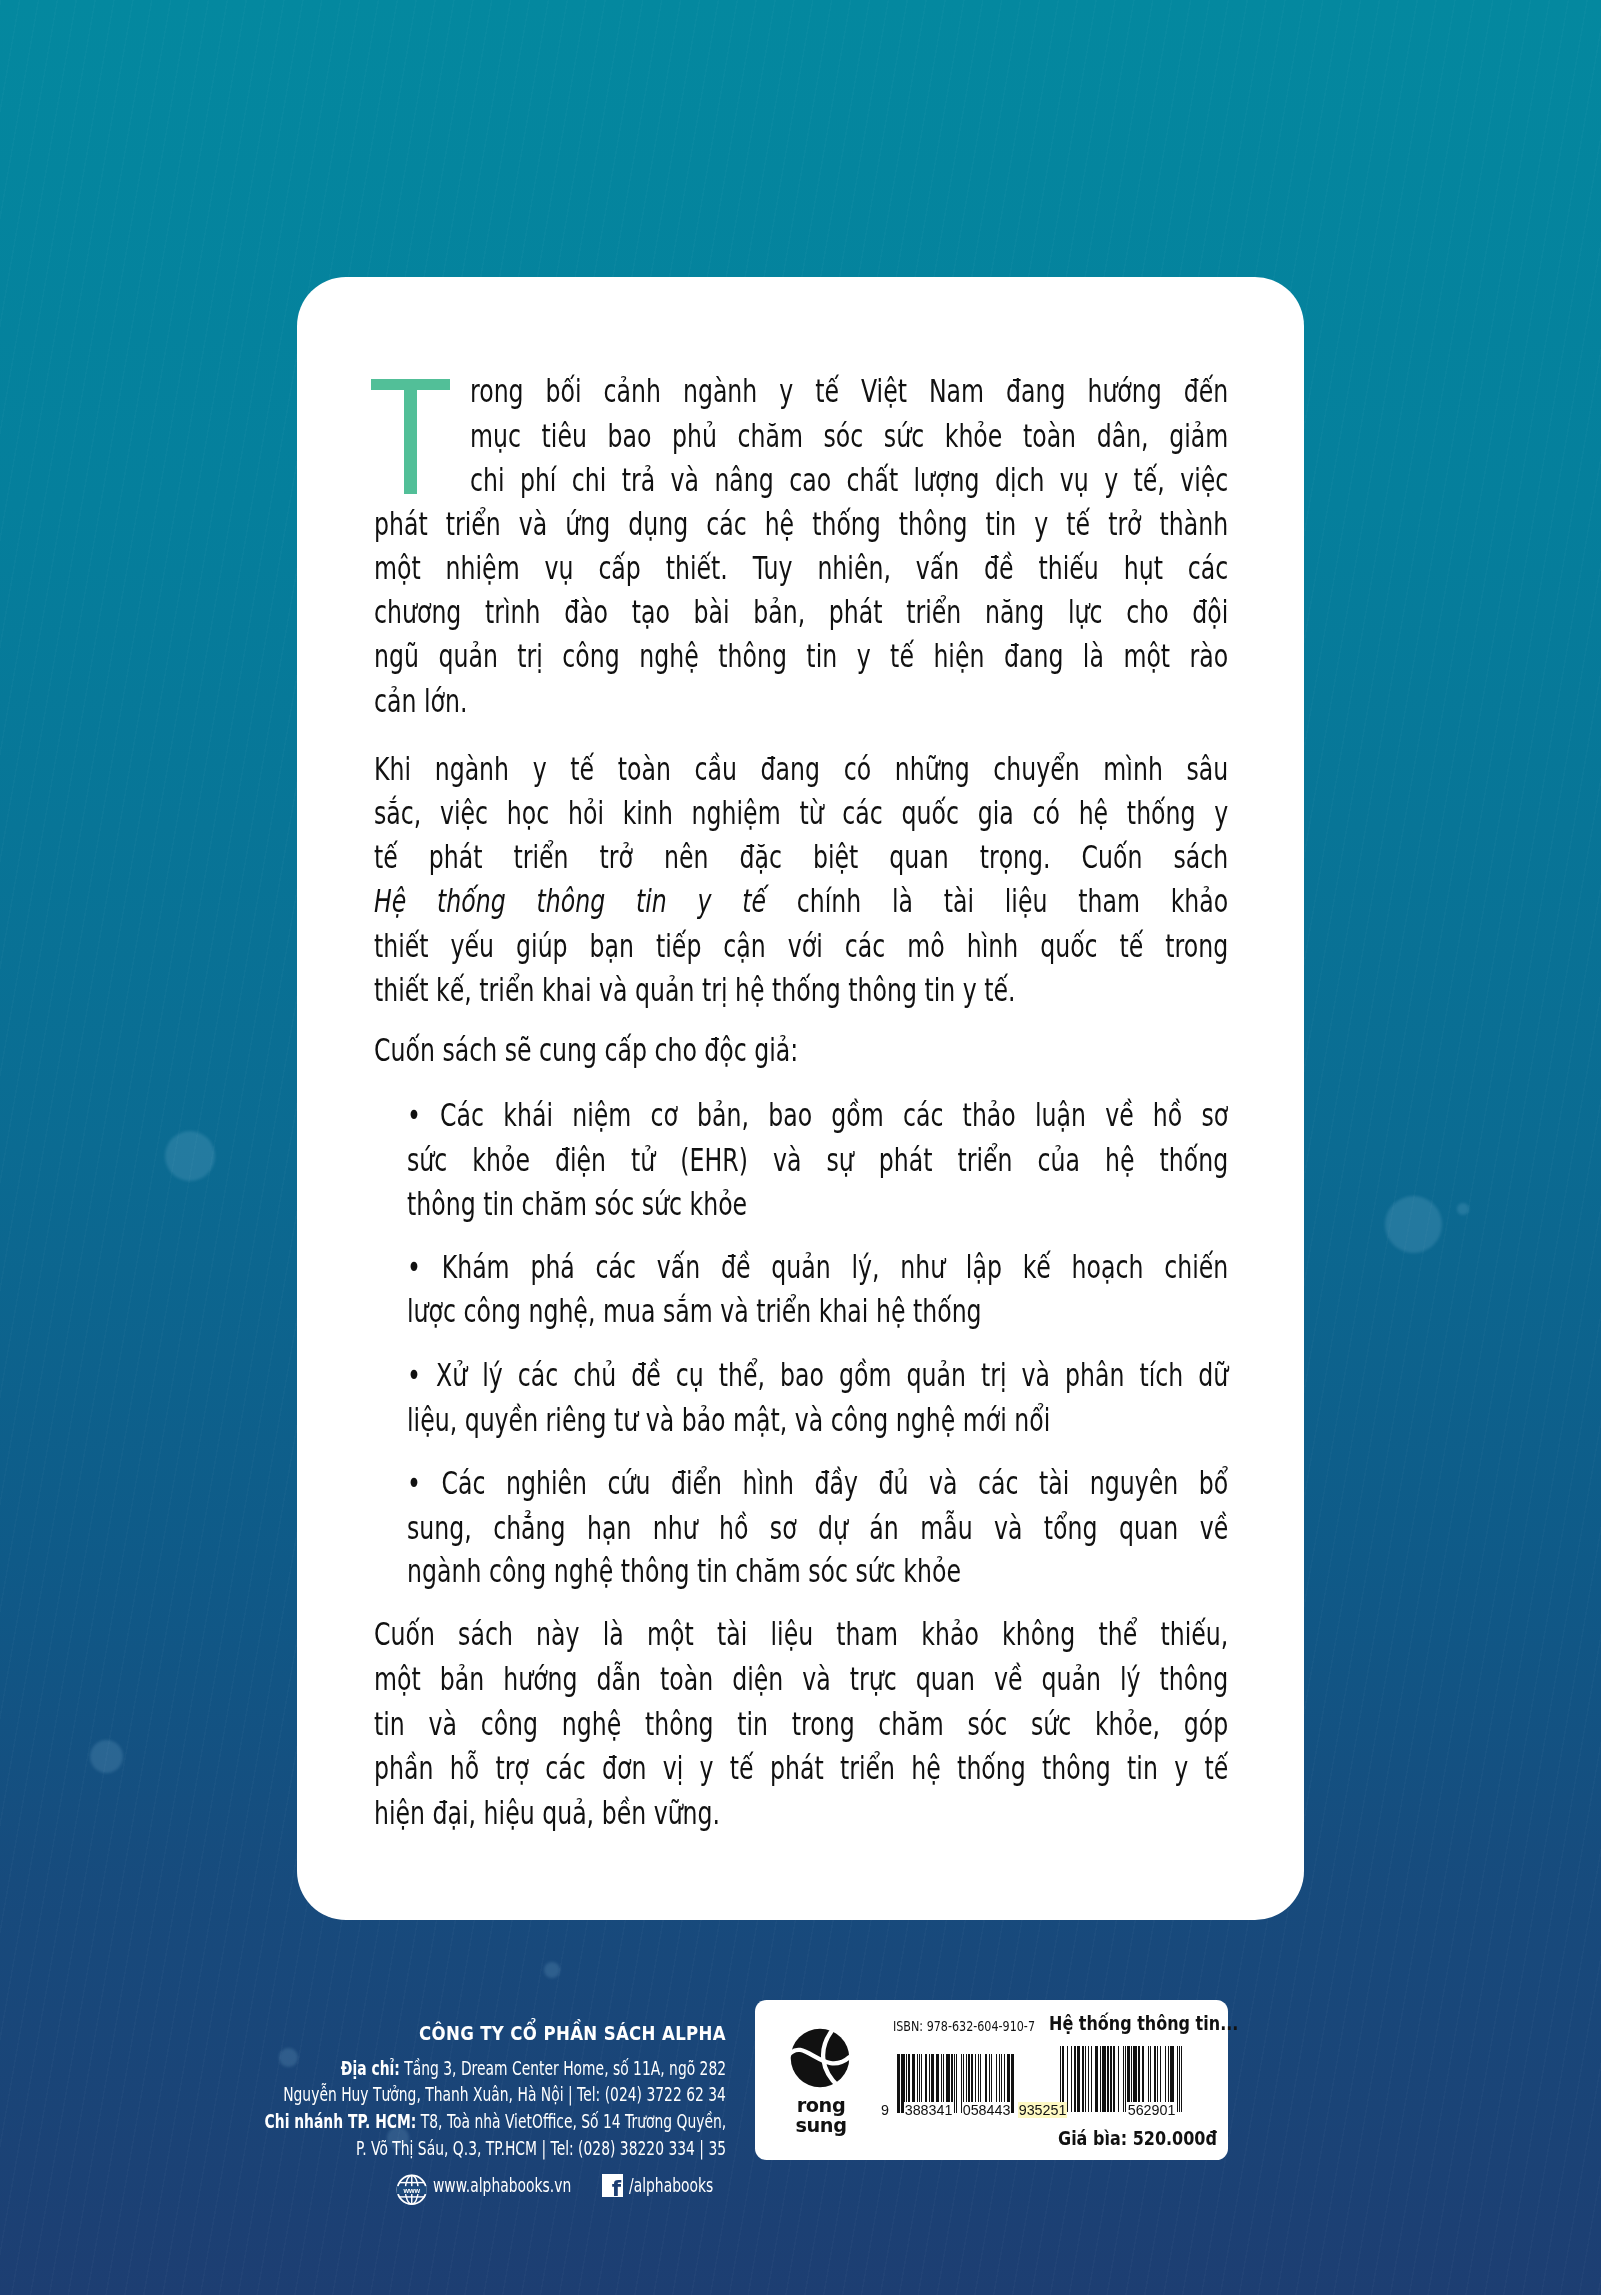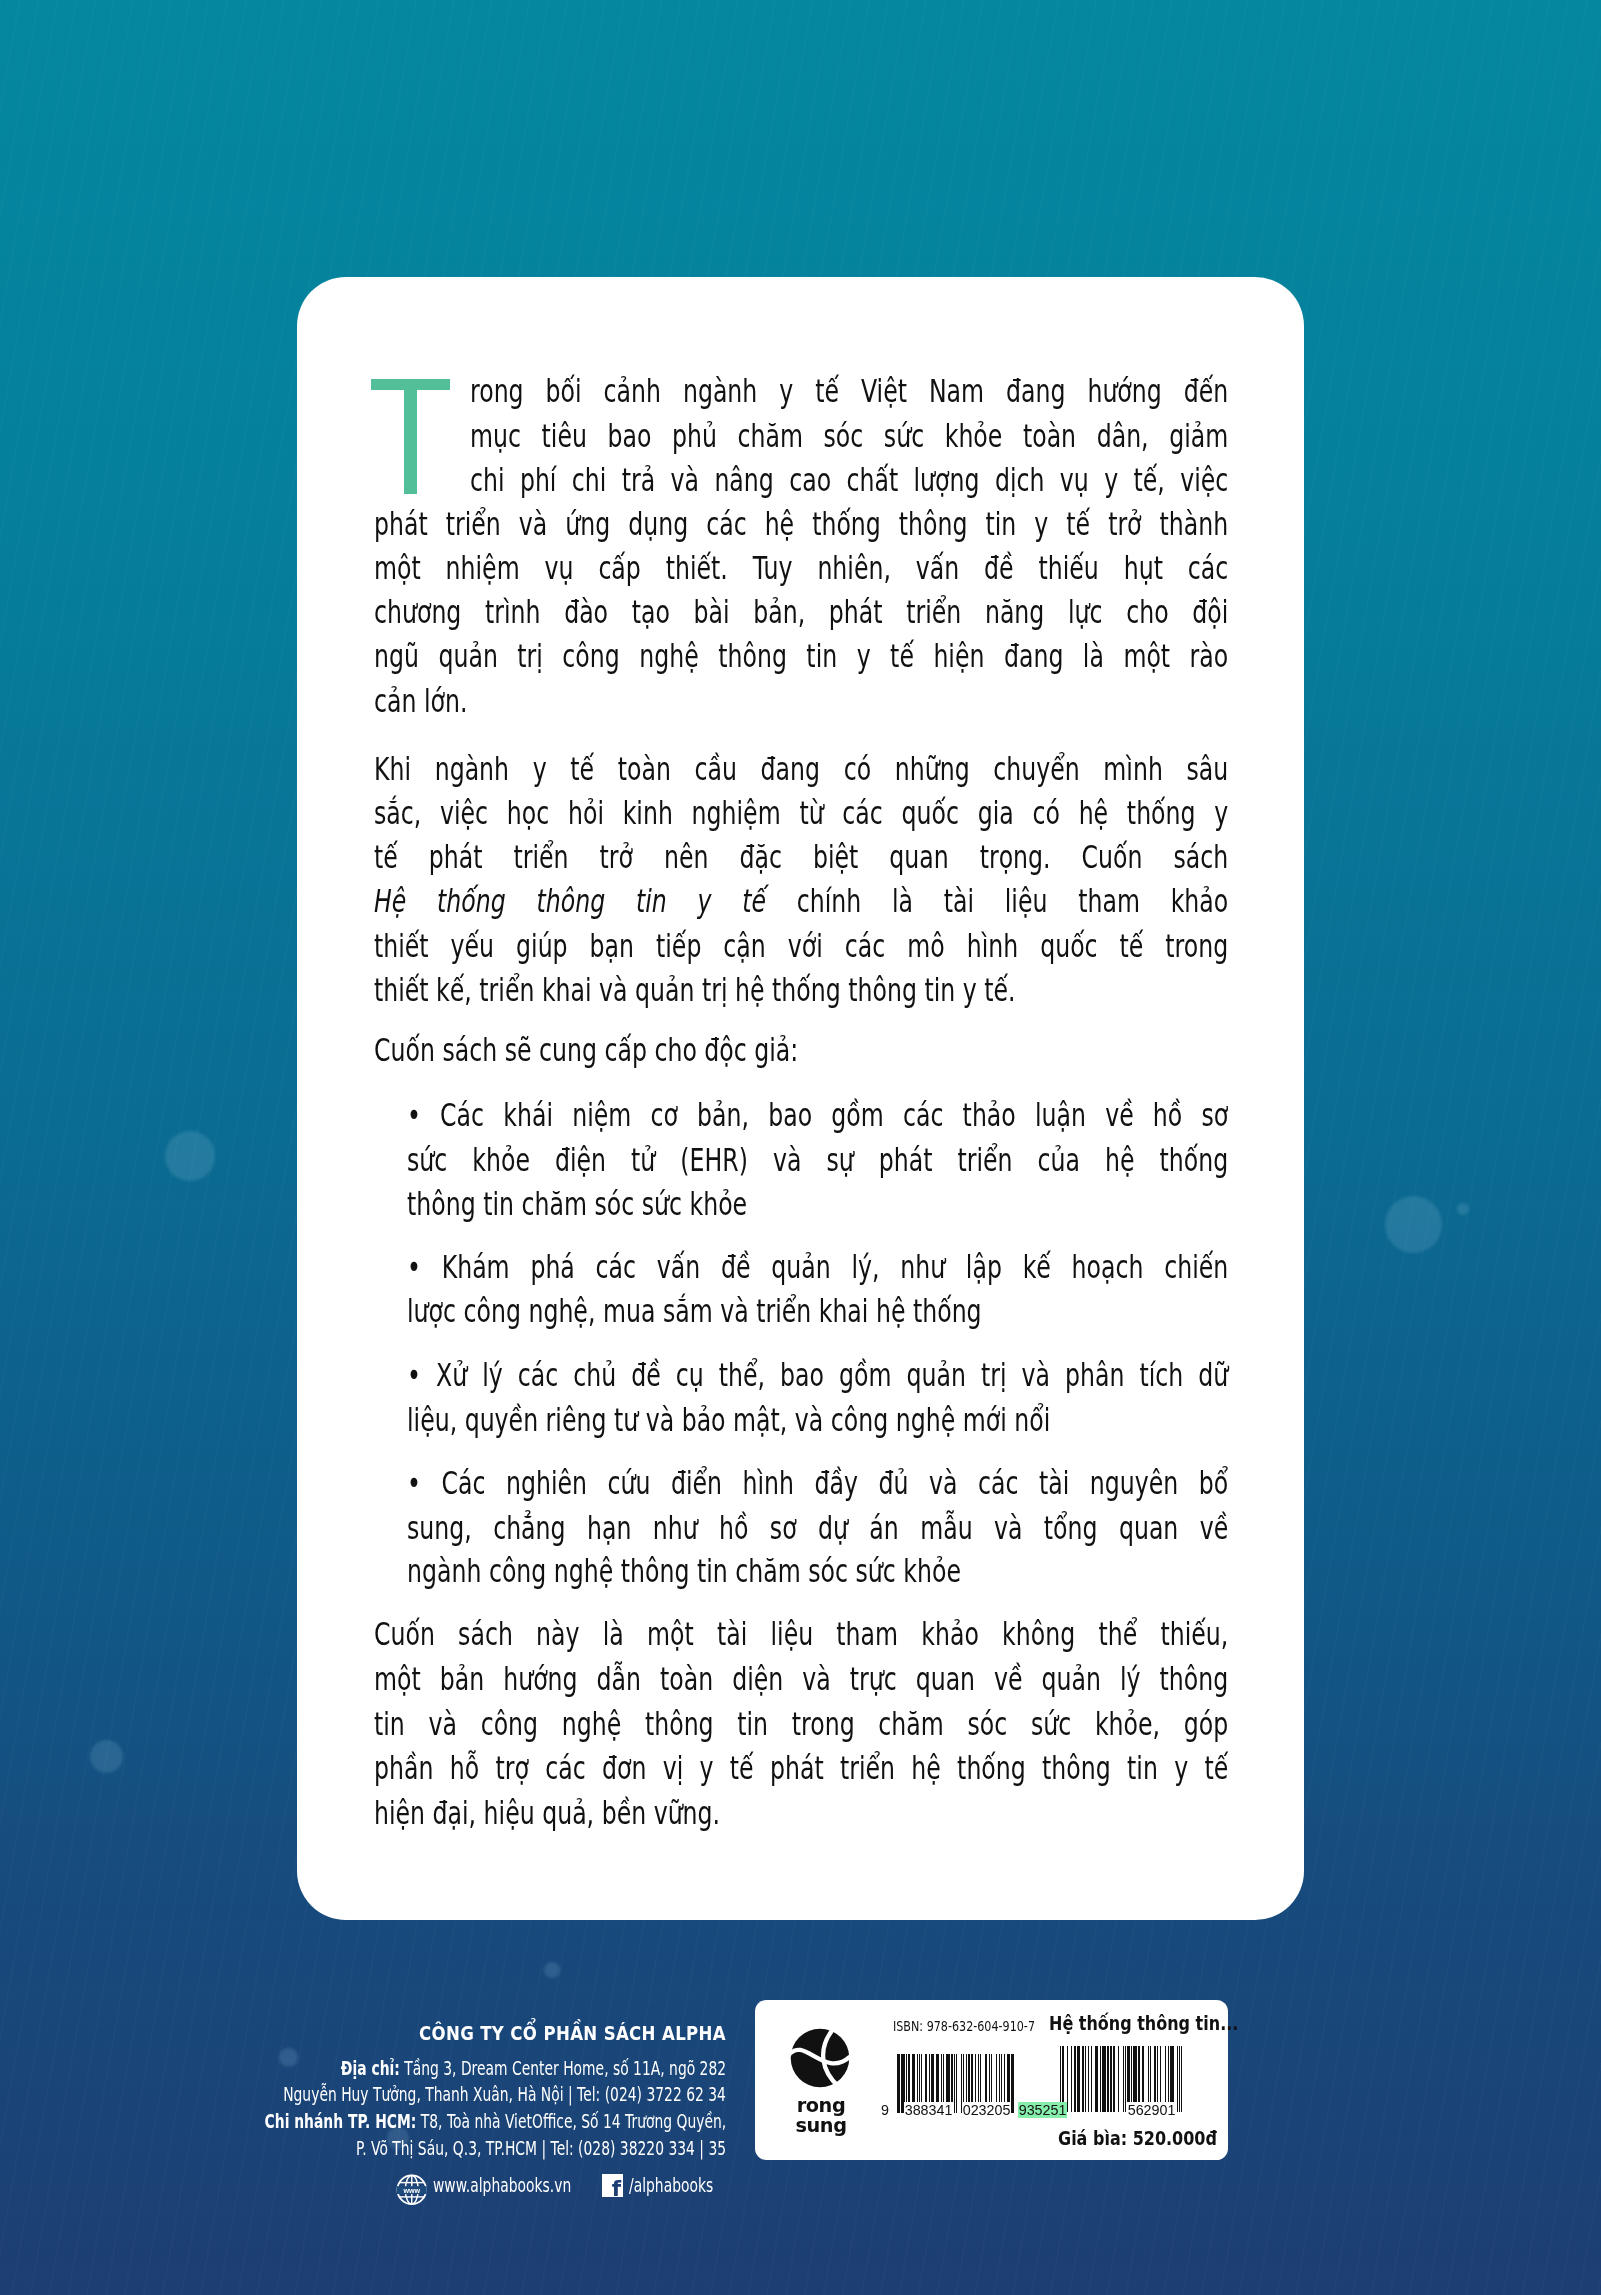--- a/index.html
+++ b/index.html
@@ -218,21 +218,21 @@
     <i class="g" style="width: 2.2px;"></i>
     <i style="width: 1.1px;"></i>
     <i class="g" style="width: 1.1px;"></i>
     <i style="width: 3.3px;"></i>
     <i class="g" style="width: 1.1px;"></i>
     <i style="width: 3.3px;"></i>
     <i class="g" style="width: 1.1px;"></i>
   </div>
 <div class="bc-digits" style="left:881px;top:2102px;">9</div>
 <div class="bc-digits" style="left:904px;top:2102px;background:#fff;padding:0 0.7px;">388341</div>
-<div class="bc-digits" style="left:962px;top:2102px;background:#fff;padding:0 0.7px;">023205</div>
+<div class="bc-digits" style="left:962px;top:2102px;background:#fff;padding:0 0.7px;">058443</div>
 
 <div class="btitle">Hệ thống thông tin...</div>
 <div class="barcode" id="bc-product" style="left:1060px;top:2046px;width:126px;height:66px;">
     <i style="width: 1.2px;"></i>
     <i class="g" style="width: 1.2px;"></i>
     <i style="width: 1.2px;"></i>
     <i class="g" style="width: 3.7px;"></i>
     <i style="width: 1.2px;"></i>
     <i class="g" style="width: 2.4px;"></i>
     <i style="width: 1.2px;"></i>
@@ -294,16 +294,16 @@
     <i style="width: 3.7px;"></i>
     <i class="g" style="width: 2.4px;"></i>
     <i style="width: 1.2px;"></i>
     <i class="g" style="width: 1.2px;"></i>
     <i style="width: 1.2px;"></i>
     <i class="g" style="width: 1.2px;"></i>
     <i style="width: 1.2px;"></i>
     <i class="g" style="width: 1.2px;"></i>
   </div>
 <div class="bc-digits" style="left:1050px;top:2102px;">8</div>
-<div class="bc-digits" style="left:1018px;top:2102px;background:#86efac;padding:0 0.7px;">935251</div>
+<div class="bc-digits" style="left:1018px;top:2102px;background:#fef9c3;padding:0 0.7px;">935251</div>
 <div class="bc-digits" style="left:1127px;top:2102px;background:#fff;padding:0 0.7px;">562901</div>
 <div class="price">Giá bìa: 520.000đ</div>
 
 
 </body></html>

